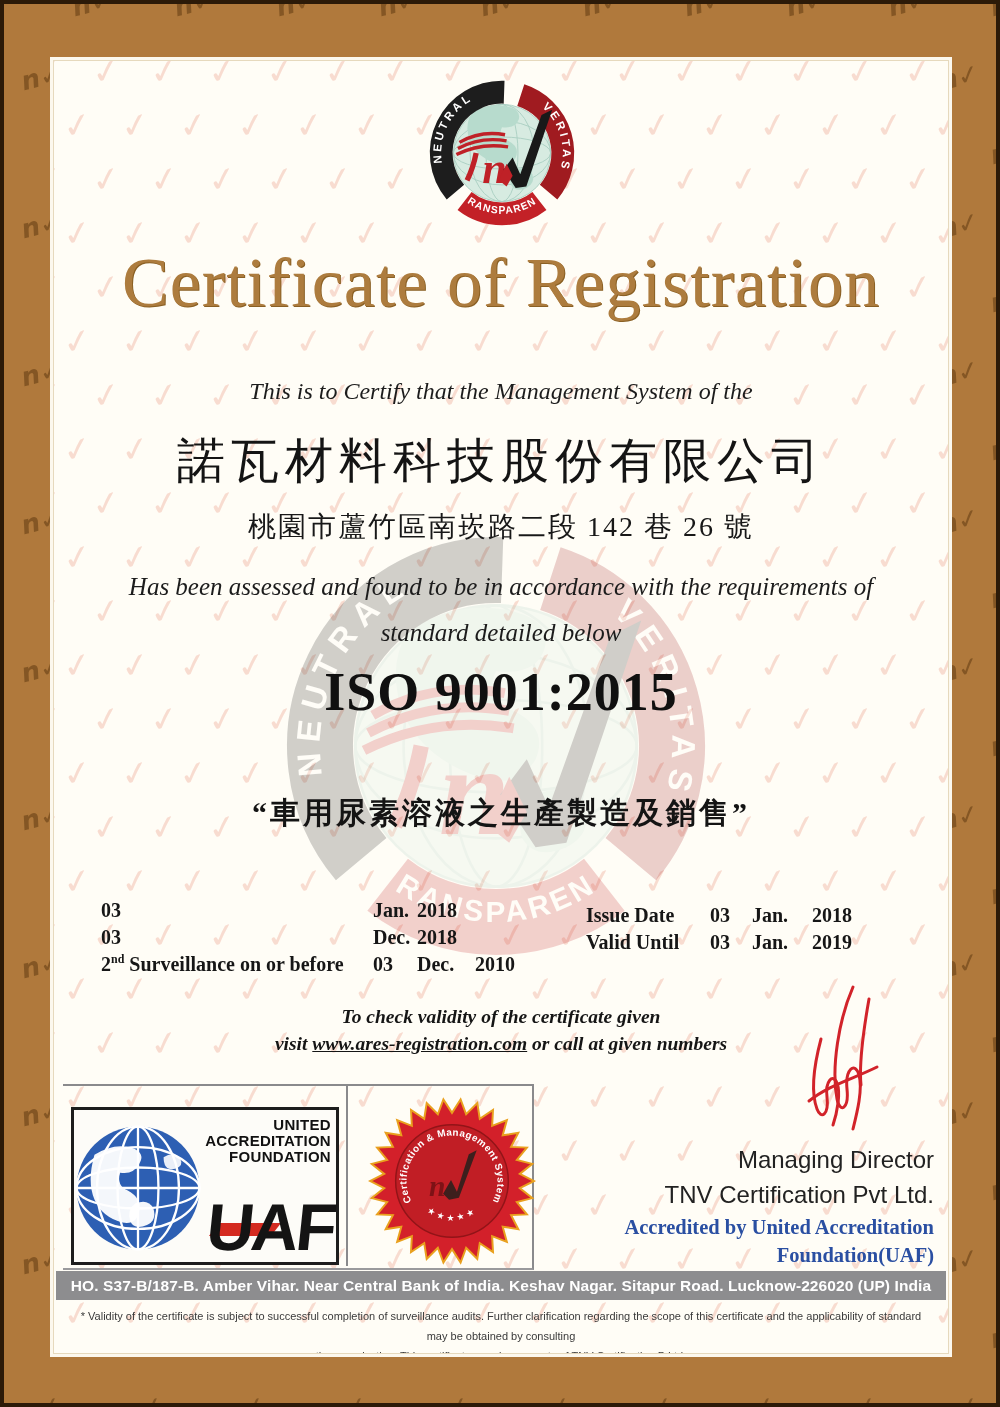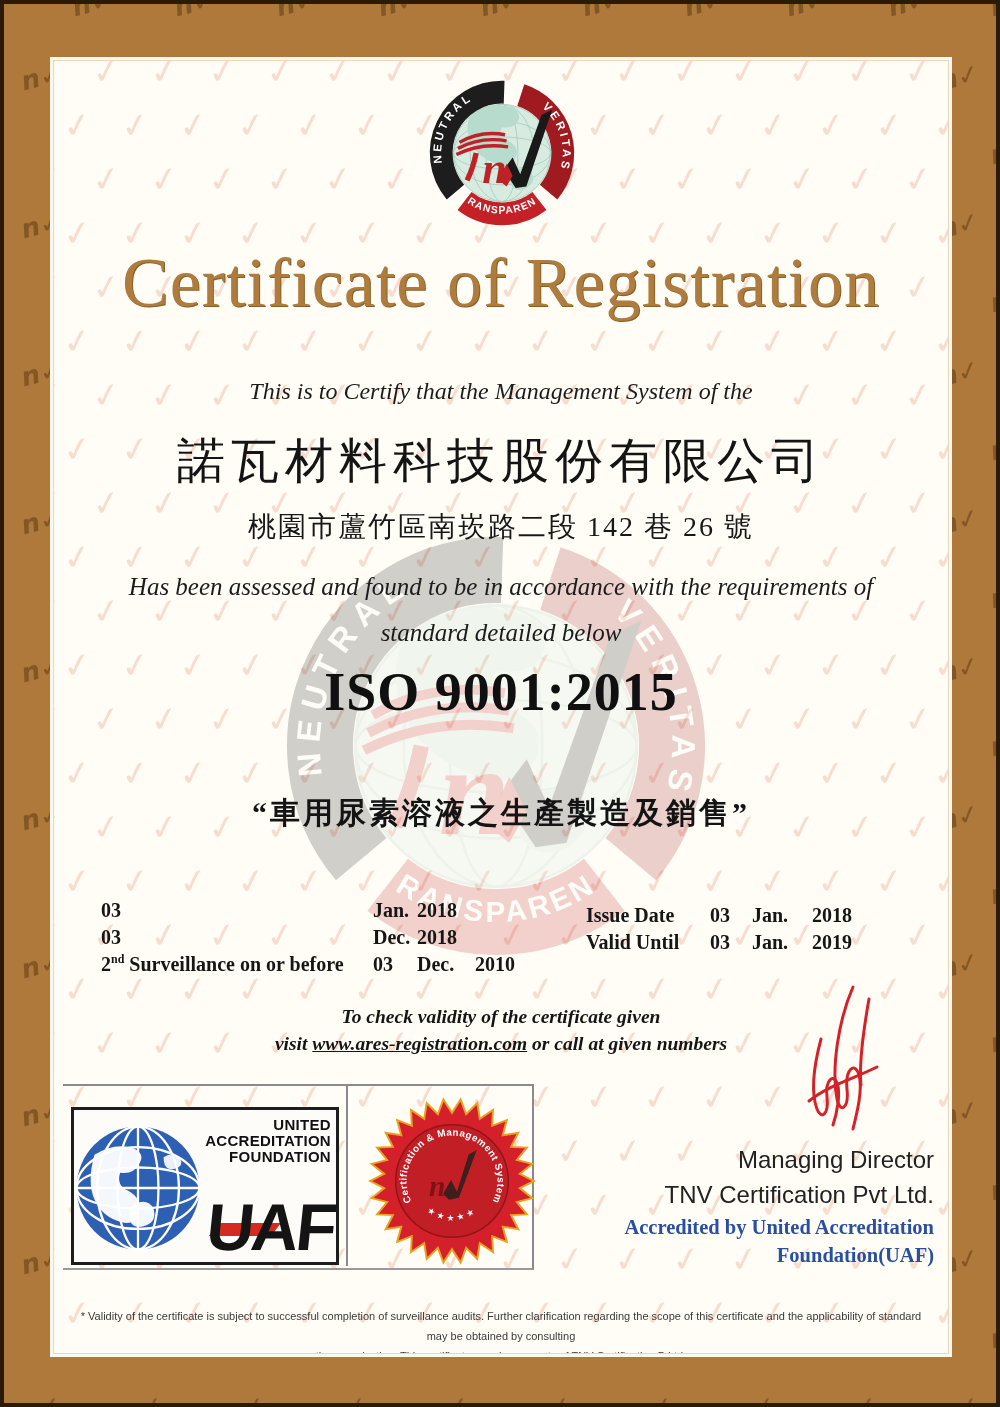--- a/index.html
+++ b/index.html
@@ -855,20 +855,21 @@
 
       <div class="abs md-block">
         <div class="md-role">Managing Director</div>
         <div class="md-company">TNV Certification Pvt Ltd.</div>
         <div class="md-blue">
           <div>Accredited by United Accreditation</div>
           <div>Foundation(UAF)</div>
         </div>
       </div>
 
+      <div class="abs addr-bar">HO. S37-B/187-B. Amber Vihar. Near Central Bank of India. Keshav Nagar. Sitapur Road. Lucknow-226020 (UP) India</div>
 
       <div class="abs fineprint">
         <div>* Validity of the certificate is subject to successful completion of surveillance audits. Further clarification regarding the scope of this certificate and the applicability of standard may be obtained by consulting</div>
         <div>the organisation. This certificate remains property of TNV Certification P Ltd.</div>
       </div>
     </div>
   </div>
 </div>
 
 </body></html>

